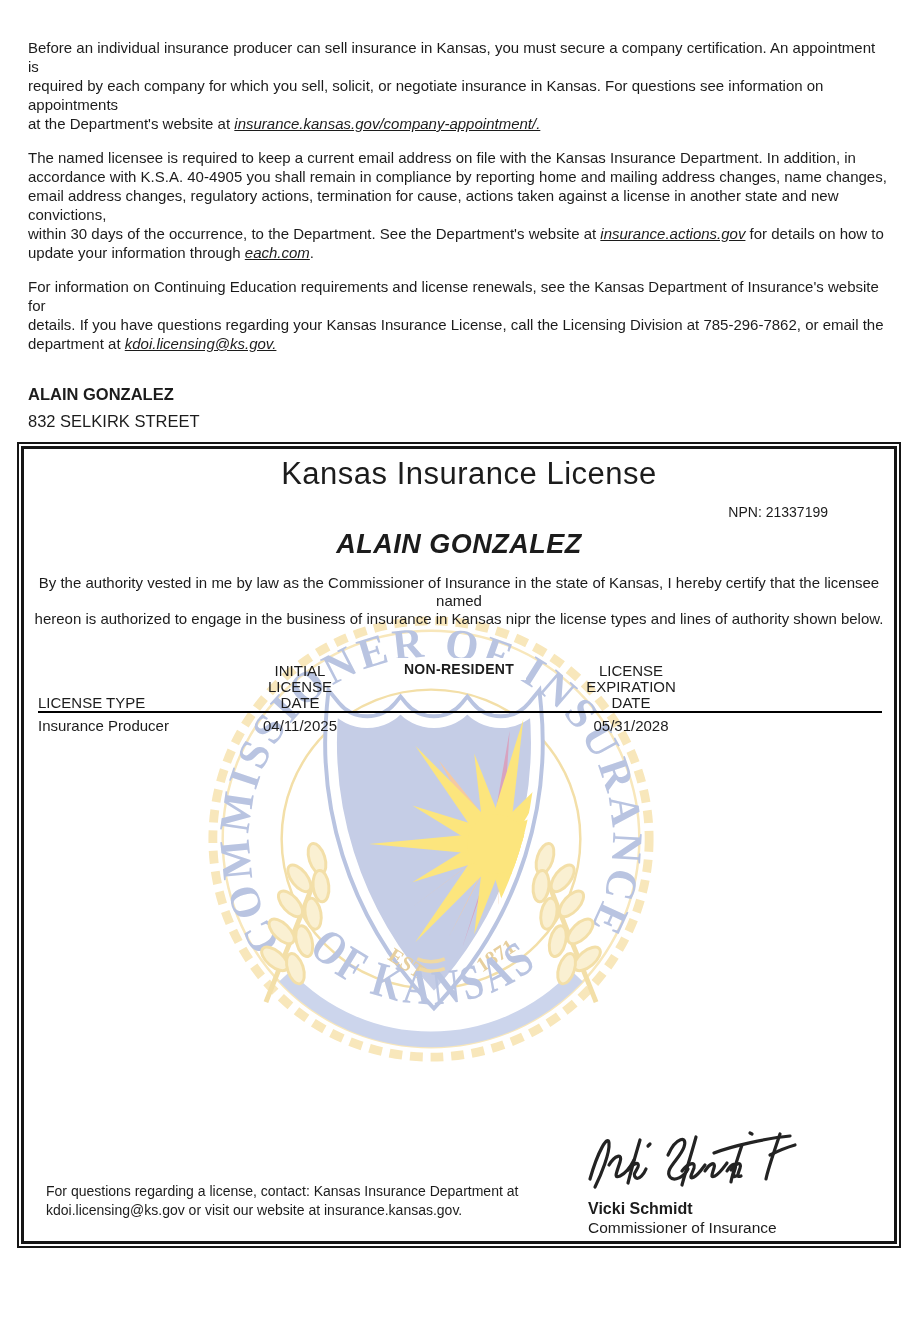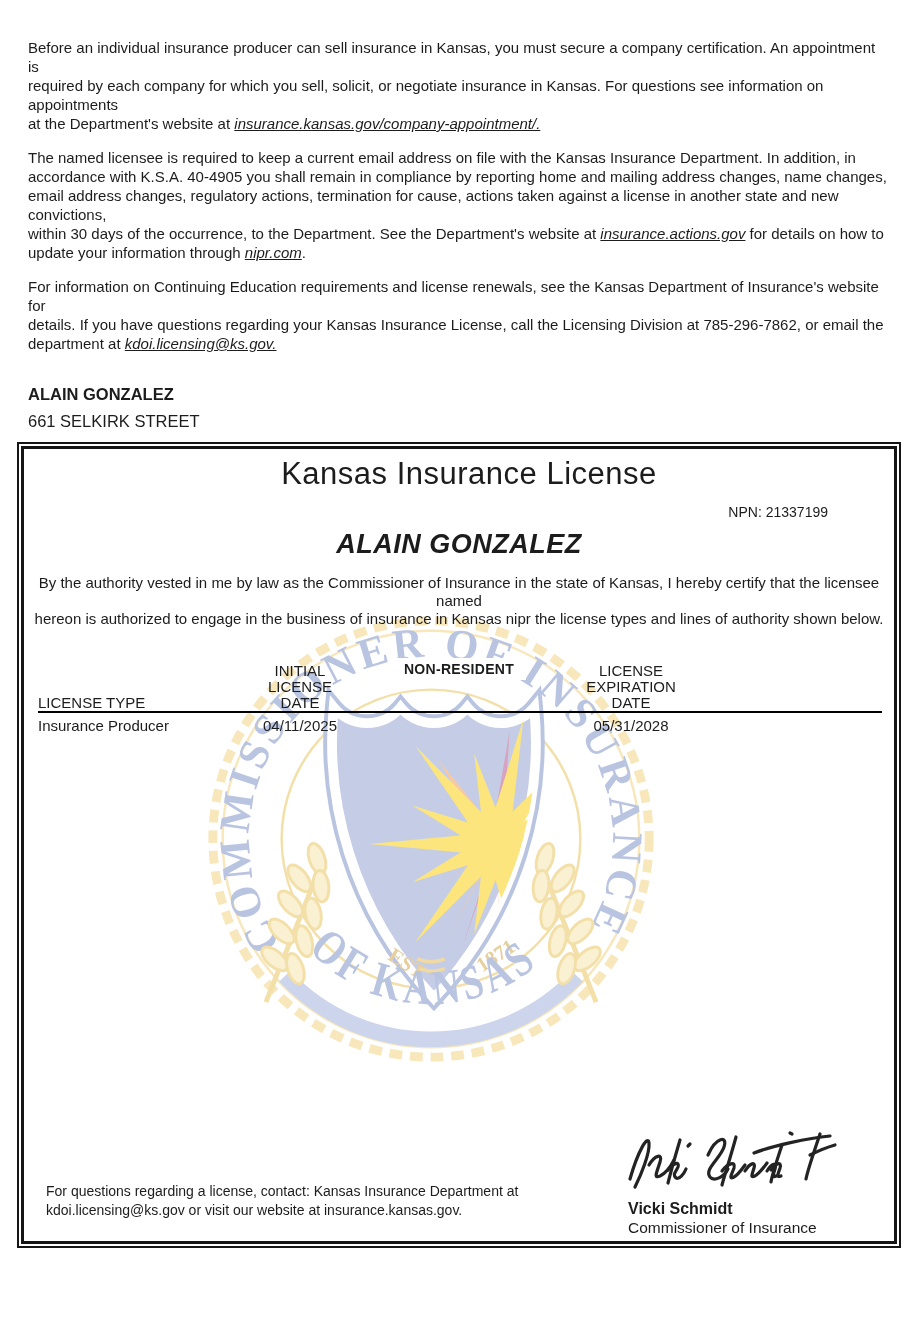--- a/index.html
+++ b/index.html
@@ -36,46 +36,46 @@
   .cell-1 { width:182px; }
   .cell-2 { width:318px; }
   .cell-3 { width:160px; text-align:center; }
   .cell-4 { flex:1; text-align:center; }
   .hdr-cell { font-size:15px; font-weight:normal; line-height:16px; white-space:pre-line; padding-bottom:0; }
   .data-row { display:flex; margin-top:4px;align-items:flex-end; }
   .data-cell { font-size:15px; }
 
   .cert-footer { position:absolute; left:22px; bottom:21px; font-size:14px; line-height:19px; white-space:pre-line; }
 
-  .sig-block { position:absolute; left:604px; bottom:4px; width:262px; }
+  .sig-block { position:absolute; left:564px; bottom:4px; width:262px; }
   .sig-img { display:block; margin:0 0 2px -6px; }
   .sig-name { font-size:16px; font-weight:bold; line-height:19px; }
   .sig-title { font-size:15.5px; line-height:19px; }
 </style>
 </head>
 <body>
 
 <div class="letter">
   <p class="para"><span>Before an individual insurance producer can sell insurance in Kansas, you must secure a company certification. An appointment is
 required by each company for which you sell, solicit, or negotiate insurance in Kansas. For questions see information on appointments
 at the Department's website at </span><a href="#">insurance.kansas.gov/company-appointment/.</a></p>
 
   <p class="para"><span>The named licensee is required to keep a current email address on file with the Kansas Insurance Department. In addition, in
 accordance with K.S.A. 40-4905 you shall remain in compliance by reporting home and mailing address changes, name changes,
 email address changes, regulatory actions, termination for cause, actions taken against a license in another state and new convictions,
 within 30 days of the occurrence, to the Department. See the Department's website at </span><a href="#">insurance.actions.gov</a><span> for details on how to
-update your information through </span><a href="#">nipr.com</a><span>.</span></p>
+update your information through </span><a href="#">each.com</a><span>.</span></p>
 
   <p class="para"><span>For information on Continuing Education requirements and license renewals, see the Kansas Department of Insurance's website for
 details. If you have questions regarding your Kansas Insurance License, call the Licensing Division at 785-296-7862, or email the
 department at </span><a href="#">kdoi.licensing@ks.gov.</a></p>
 
   <div class="recipient">
     <div class="r-name">ALAIN GONZALEZ</div>
-    <div>661 SELKIRK STREET</div>
+    <div>832 SELKIRK STREET</div>
     <div>WEST PALM BEACH FL 33405</div>
   </div>
 </div>
 
 <div class="cert-outer">
   <div class="cert-inner">
 
     <svg class="seal" viewBox="0 0 460 460" aria-hidden="true">
       <defs>
         <path id="shield" d="M131,96 A44,44 0 0 0 199,96 A44,44 0 0 0 267,96 A44,44 0 0 0 335,96 C344,190 318,300 233,392 C148,300 122,190 131,96 Z"></path>

